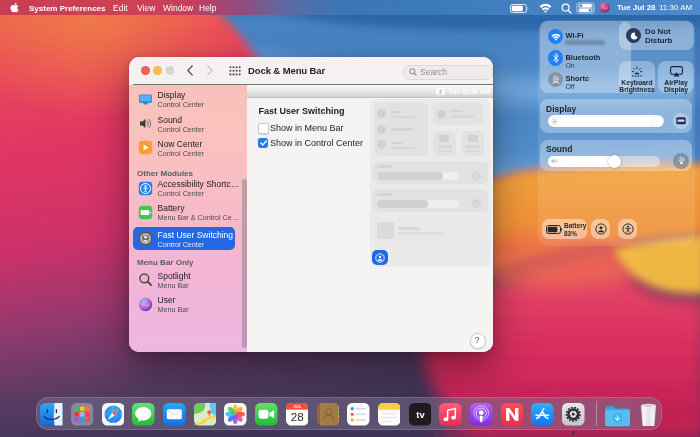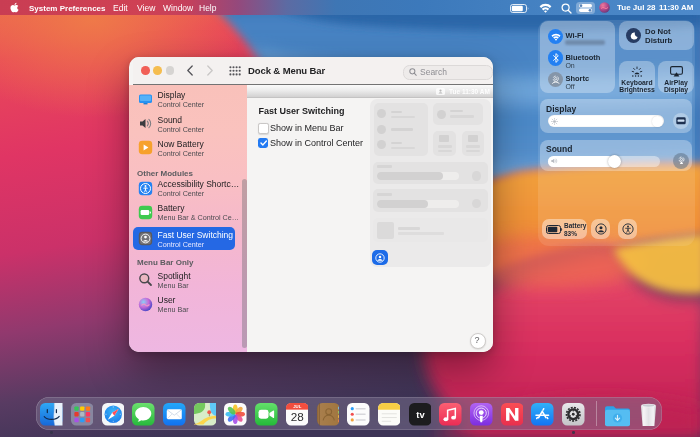--- a/index.html
+++ b/index.html
@@ -136,21 +136,21 @@
         <radialGradient id="sirig" cx="0.35" cy="0.3" r="0.9">
           <stop offset="0" stop-color="#f07a9a"></stop>
           <stop offset="0.45" stop-color="#b34a8c"></stop>
           <stop offset="1" stop-color="#4a3070"></stop>
         </radialGradient>
       </defs>
       <circle cx="5.5" cy="5.5" r="5.3" fill="url(#sirig)"></circle>
       <path d="M2,6.5 Q4,4.5 5.5,6 Q7,7.5 9,5.5" stroke="#ff7d9c" stroke-width="1" fill="none" opacity="0.9"></path>
     </svg>
     <span class="mi" style="left:617px;font-weight:bold;font-size:8px;">Tue Jul 28</span>
-    <span class="mi" style="left:659px;font-weight:bold;font-size:8px;text-align:center;">11:30 AM</span>
+    <span class="mi" style="left:659px;font-weight:normal;font-size:8px;text-align:center;">11:30 AM</span>
   </div>
 
   <div id="win" class="abs">
     <div id="titlebar">
       <div class="tl" style="left:8px;background:#f15f57;"></div>
       <div class="tl" style="left:20.3px;background:#f5bd4f;"></div>
       <div class="tl" style="left:32.6px;background:#d6d4d2;"></div>
       <svg class="abs" style="left:53px;top:8px" width="8" height="11" viewBox="0 0 8 11">
         <path d="M6.2,1 L1.8,5.5 L6.2,10" stroke="#55555a" stroke-width="1.3" fill="none" stroke-linecap="round" stroke-linejoin="round"></path>
       </svg>
@@ -198,21 +198,21 @@
             <path d="M9.3,5.2 A3.4,3.4 0 0 1 9.3,9.8 M10.9,3.4 A5.6,5.6 0 0 1 10.9,11.6" stroke="#7e7e84" stroke-width="1.1" fill="none" stroke-linecap="round"></path>
           </svg>
         <div class="t1">Sound</div>
           <div class="t2">Control Center</div>
       </div>
       <div class="srow" style="top:51px;">
         <svg class="ic" viewBox="0 0 15 15">
             <rect x="0.8" y="0.8" width="13.4" height="13.4" rx="3.4" fill="#f7a12c"></rect>
             <path d="M5.6,4.4 L10.4,7.5 L5.6,10.6 Z" fill="#fff"></path>
           </svg>
-        <div class="t1">Now Battery</div>
+        <div class="t1">Now Center</div>
           <div class="t2">Control Center</div>
       </div>
       <div class="shead" style="top:84px;">Other Modules</div>
       <div class="srow" style="top:91.5px;">
         <svg class="ic" viewBox="0 0 15 15">
             <rect x="0.8" y="0.8" width="13.4" height="13.4" rx="3.4" fill="#2582f2"></rect>
             <circle cx="7.5" cy="7.5" r="5" fill="none" stroke="#fff" stroke-width="1"></circle>
             <circle cx="7.5" cy="4.9" r="1" fill="#fff"></circle>
             <path d="M7.5,6.2 L5,7 L5.8,7.7 L7,7.6 L7,8.6 L6.2,10.8 L7,11.1 L7.5,9.2 L8,11.1 L8.8,10.8 L8,8.6 L8,7.6 L9.2,7.7 L10,7 Z" fill="#fff"></path>
           </svg>
@@ -338,21 +338,21 @@
         </div>
       </div>
       <div class="abs" style="left:222.5px;top:247.5px;width:14px;height:14px;border-radius:50%;background:#fff;border:0.5px solid #cfccca;box-shadow:0 0.5px 1.5px rgba(0,0,0,0.15);">
         <span class="abs" style="left:4px;top:1.5px;font-size:9px;color:#616164;">?</span>
       </div>
     </div>
   </div>
 
   <div id="cc" class="abs">
 
-    <div class="card" style="left:2px;top:1px;width:75px;height:72px;">
+    <div class="card" style="left:2px;top:1px;width:75px;height:72px;padding-left:16px;">
       <div class="cic" style="left:7.6px;top:7.6px;width:15.8px;height:15.8px;background:#2380f2;"></div>
       <svg class="abs" style="left:10.6px;top:12px" width="10" height="8" viewBox="0 0 13 10">
         <path d="M0.6,3.2 A8.3,8.3 0 0 1 12.4,3.2 L10.9,4.9 A6.1,6.1 0 0 0 2.1,4.9 Z" fill="#fff"></path>
         <path d="M2.8,5.7 A5.2,5.2 0 0 1 10.2,5.7 L8.7,7.4 A3.1,3.1 0 0 0 4.3,7.4 Z" fill="#fff"></path>
         <path d="M5,8.2 A2.1,2.1 0 0 1 8,8.2 L6.5,9.8 Z" fill="#fff"></path>
       </svg>
       <div class="abs" style="left:25.4px;top:10px;font-size:7.5px;font-weight:bold;color:#1a2430;">Wi-Fi</div>
       <div class="abs" style="left:25.4px;top:18.5px;width:40px;height:5px;border-radius:2px;background:rgba(90,110,135,0.55);filter:blur(1px);"></div>
       <div class="cic" style="left:7.6px;top:29.1px;width:15.8px;height:15.8px;background:#2380f2;"></div>
       <svg class="abs" style="left:12.6px;top:32.1px" width="6" height="10" viewBox="0 0 6 10">

